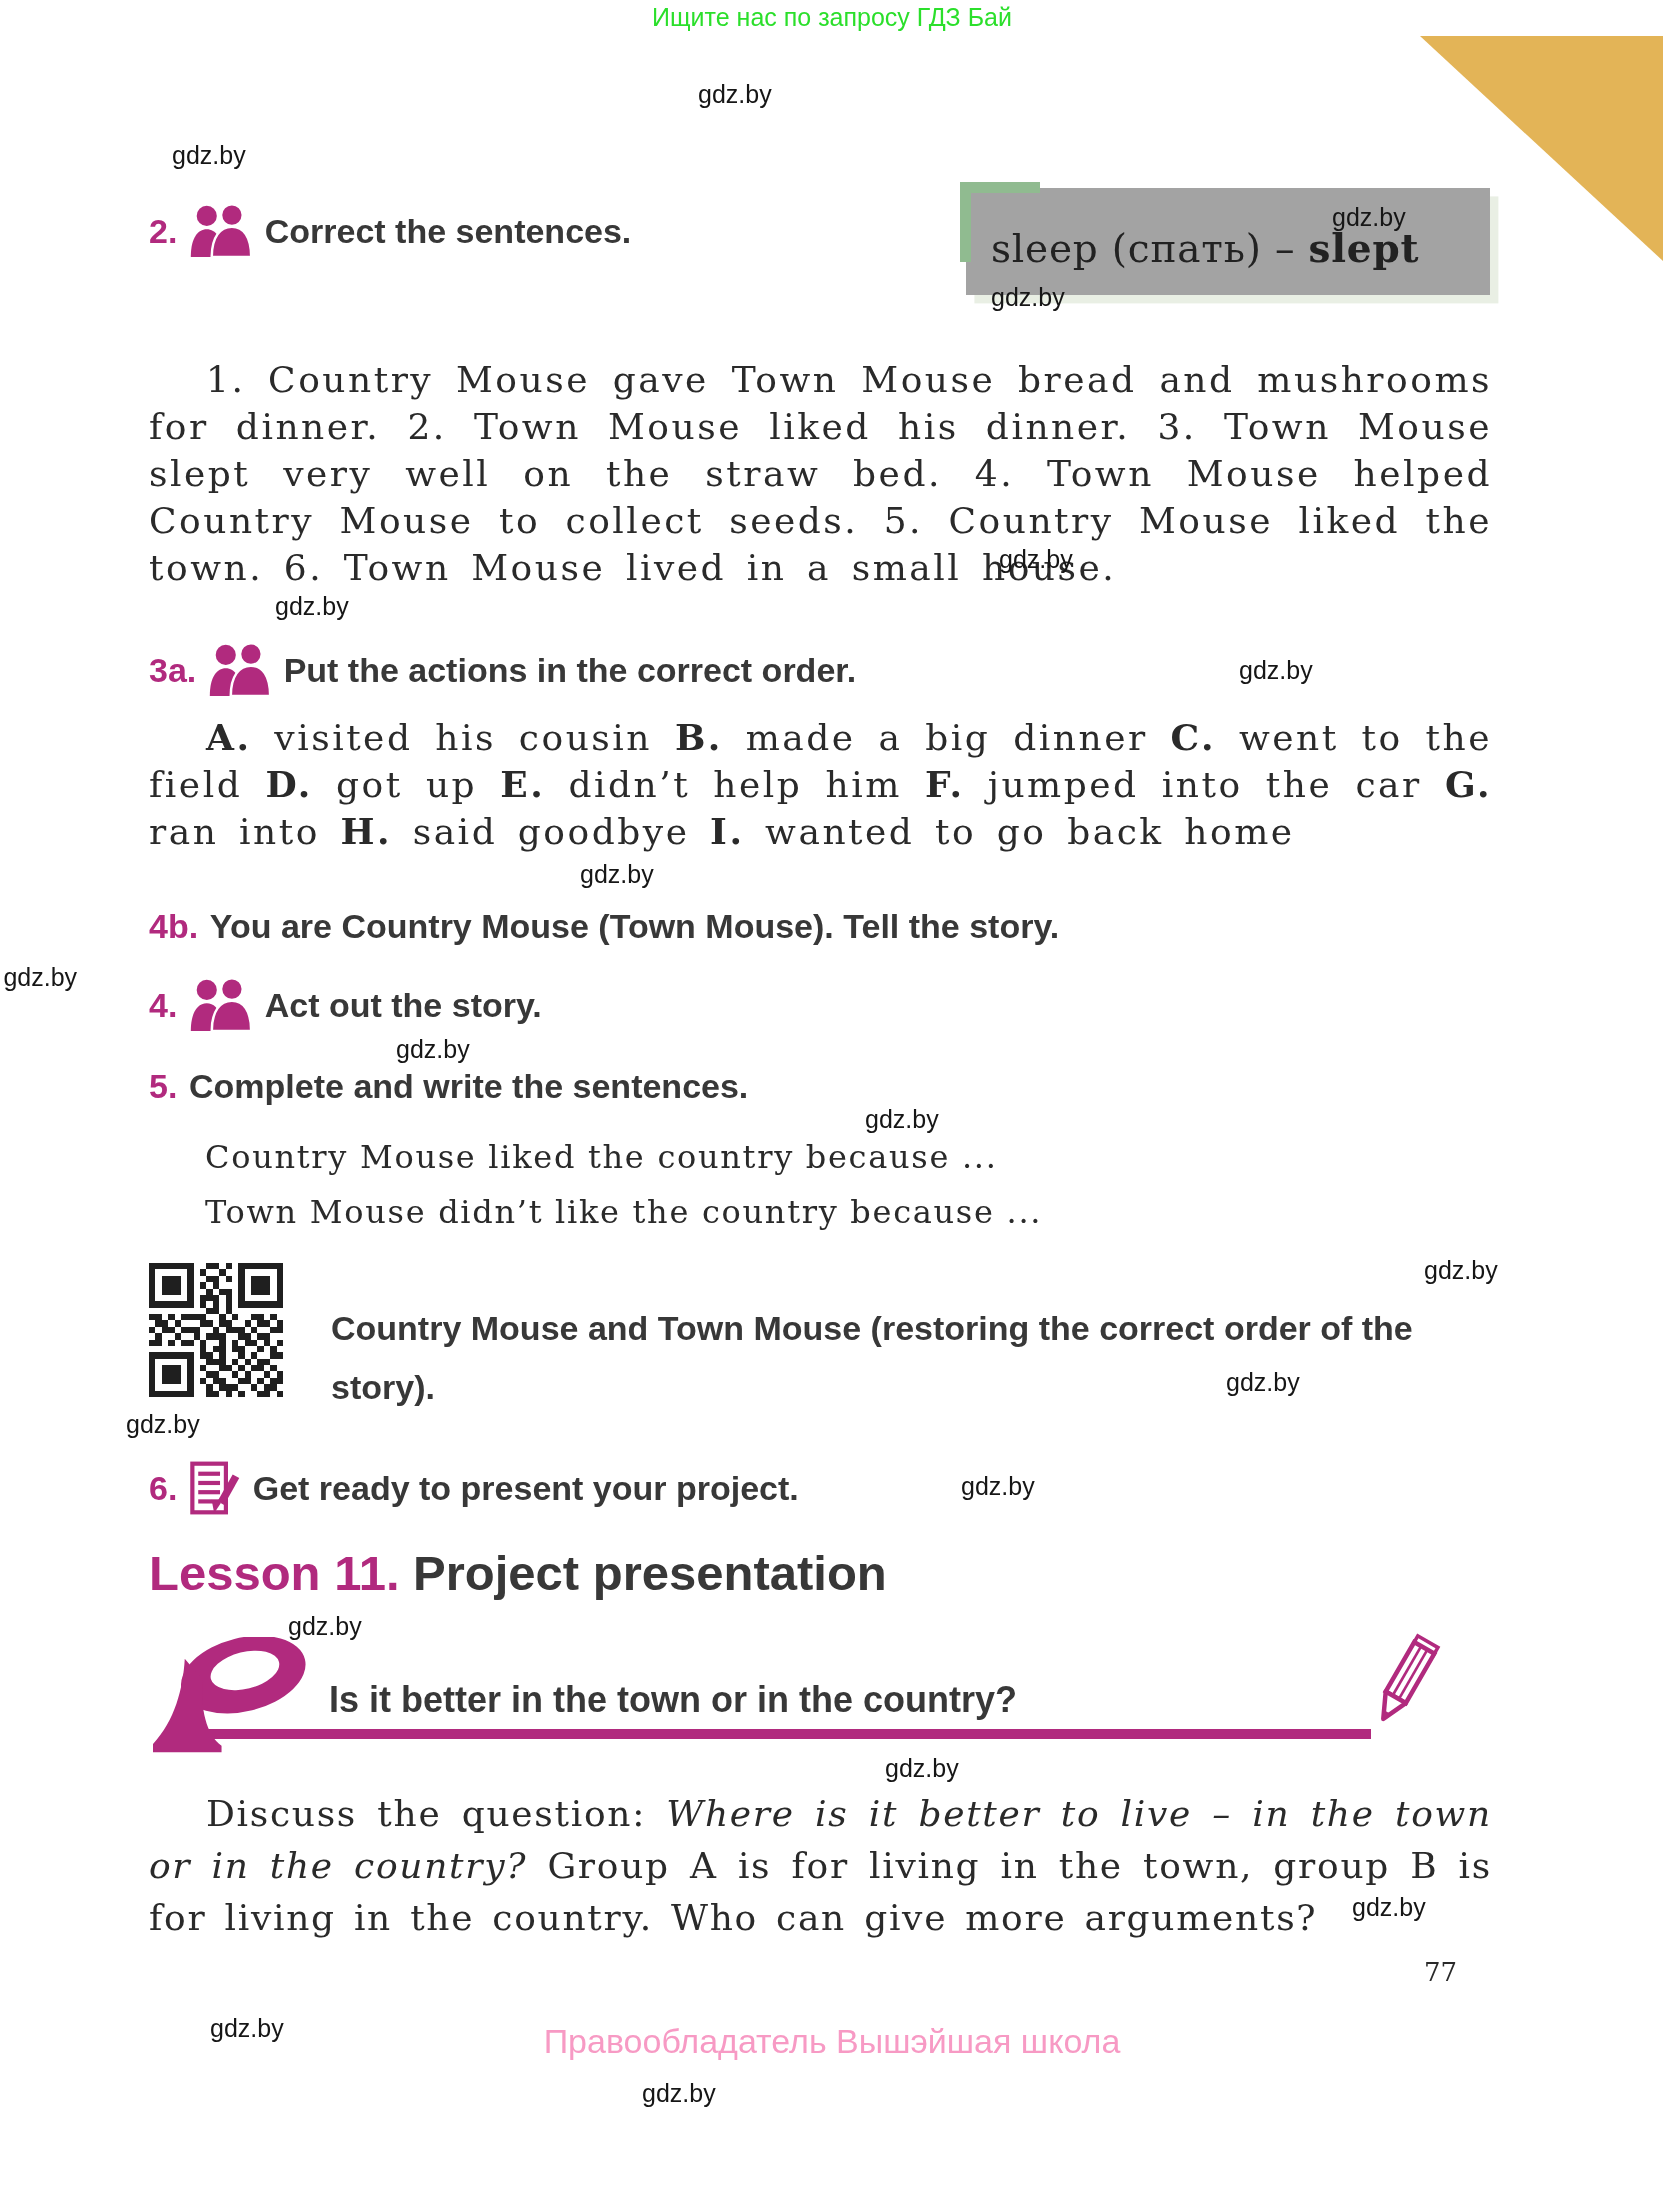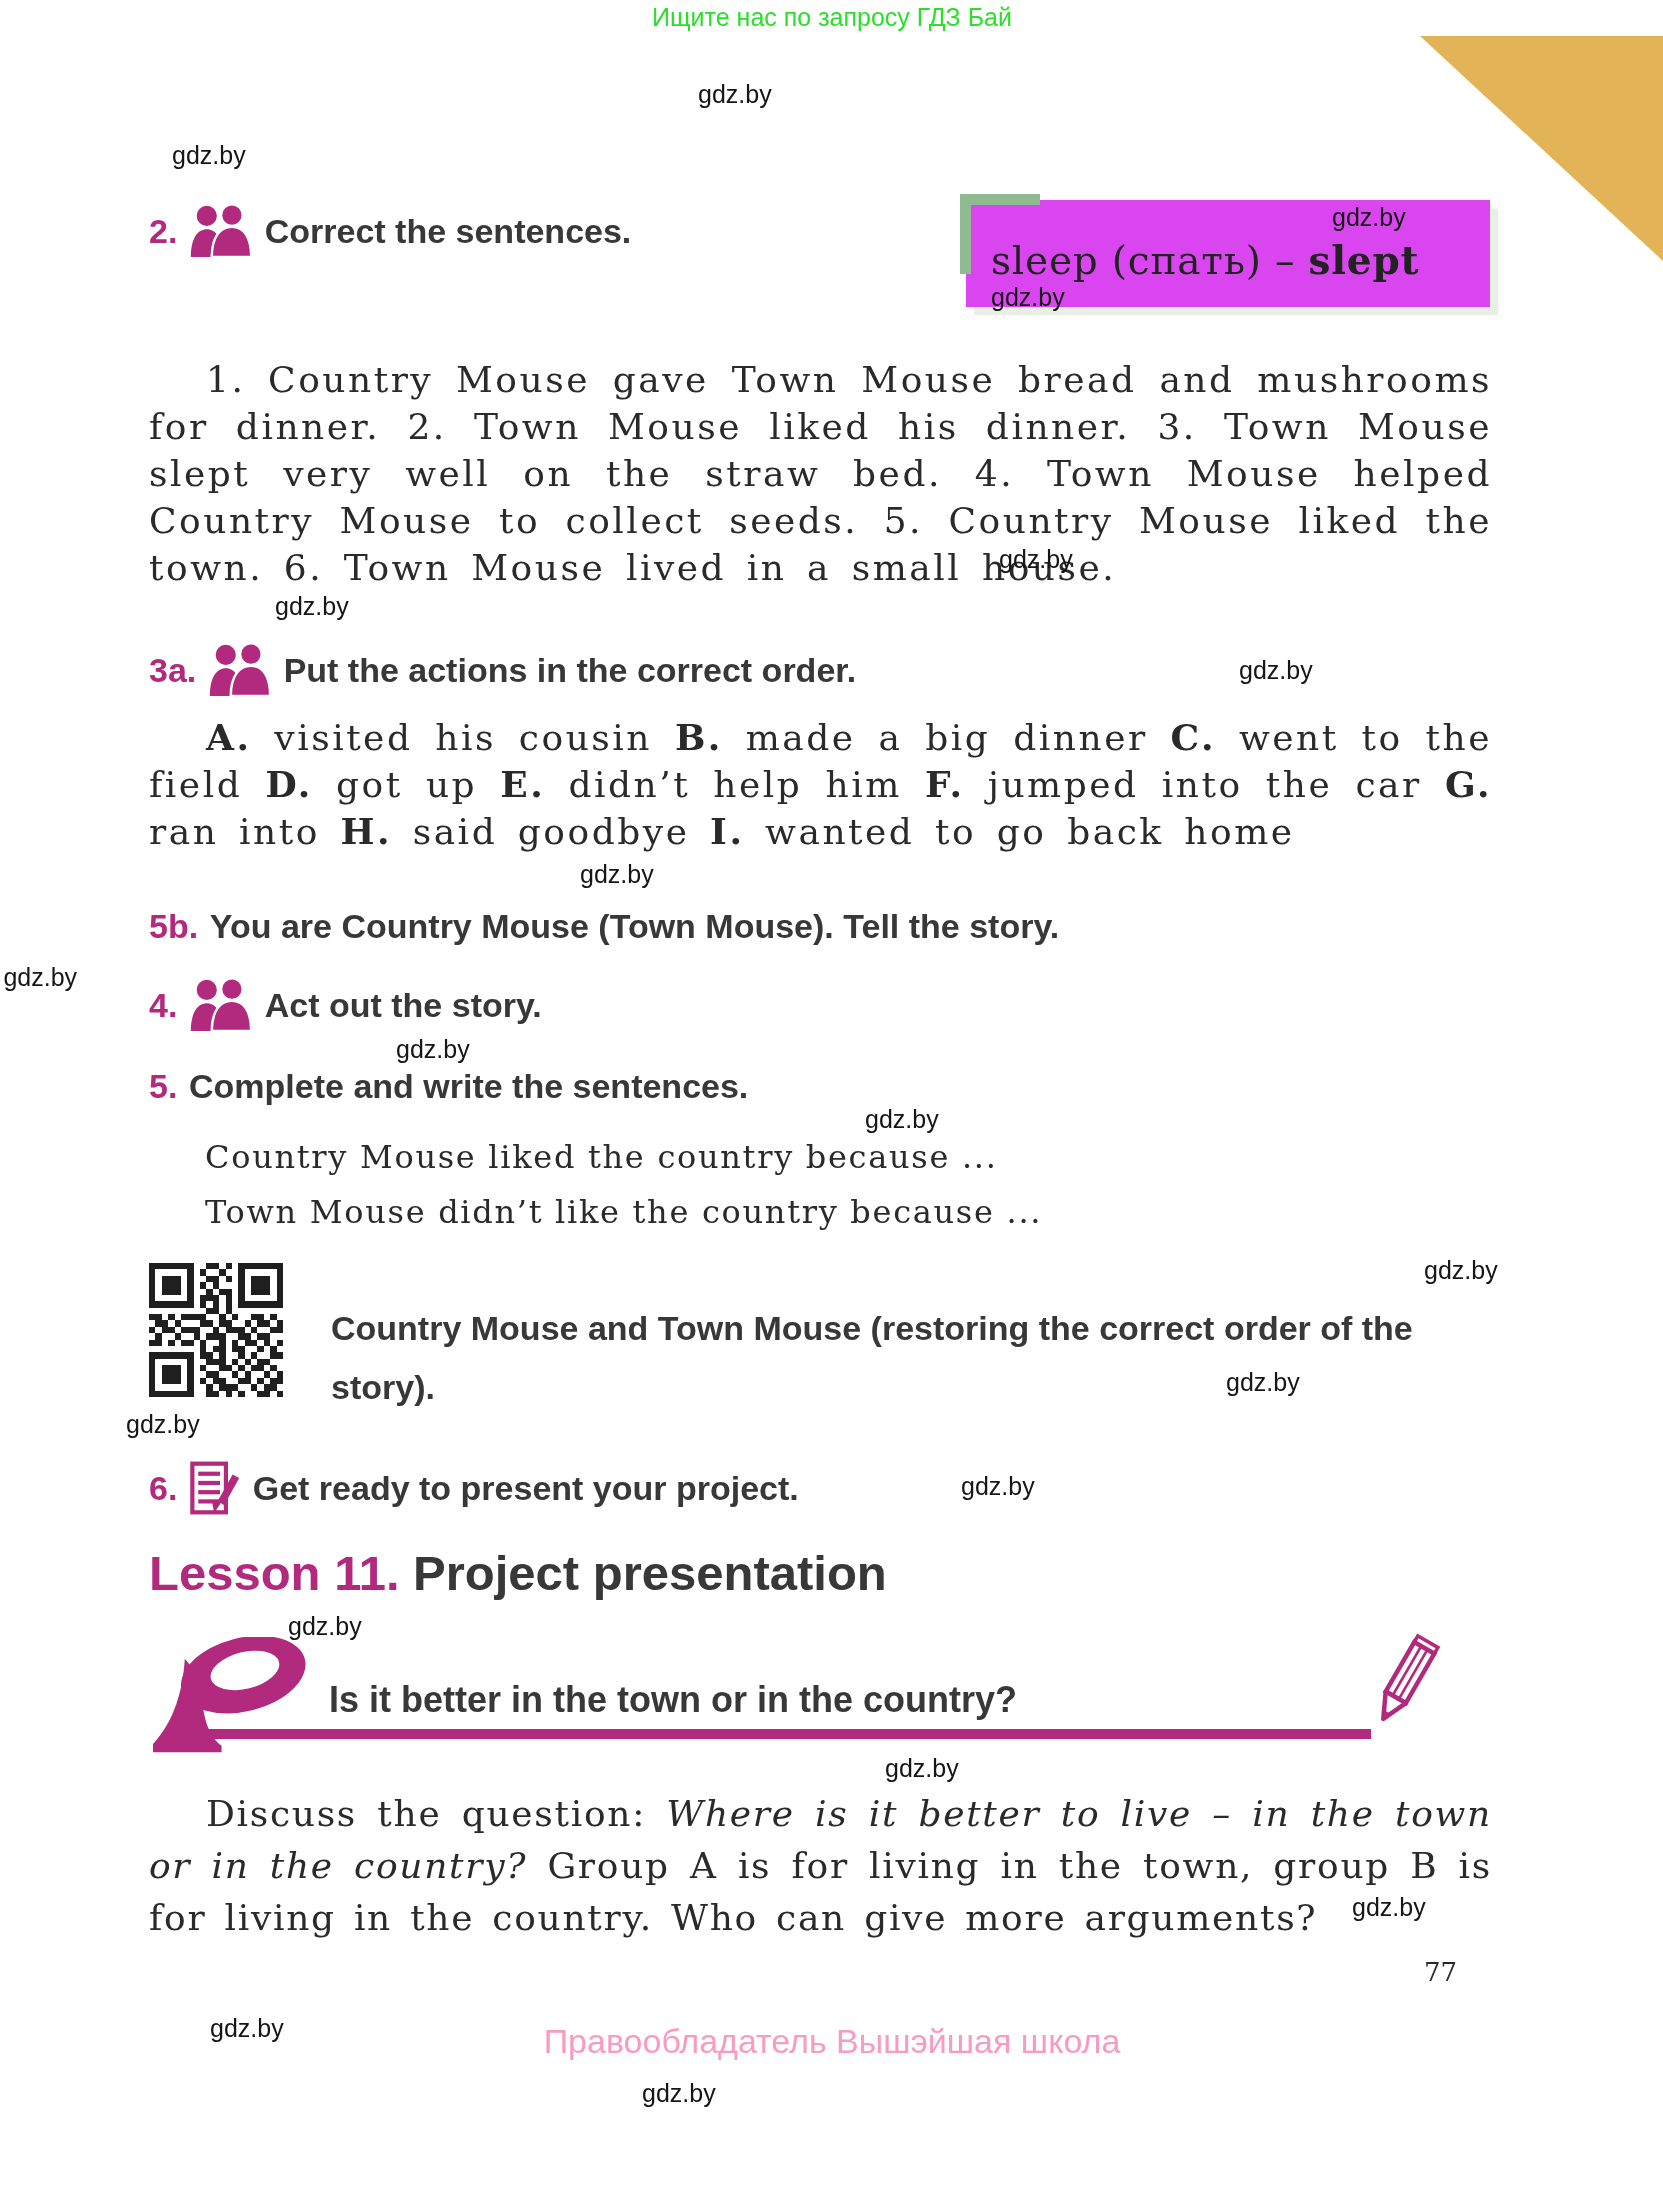--- a/index.html
+++ b/index.html
@@ -26,21 +26,21 @@
   .exlabel{font-family:"Liberation Sans", sans-serif;font-weight:700;font-size:34px;
            color:#383838;white-space:nowrap;}
   .icon{flex:0 0 auto;display:block;}
   
   .body-par{width:1343px;font-size:36px;line-height:47px;text-align:justify;
             text-indent:57px;letter-spacing:2.5px;word-spacing:6.7px;color:#2a2a2a;}
   .complete{font-size:32px;line-height:55px;white-space:pre-line;color:#2a2a2a;letter-spacing:1.7px;}
   .discussion{width:1343px;font-size:36px;line-height:52px;text-align:justify;
             text-indent:57px;letter-spacing:1.7px;word-spacing:5px;color:#2a2a2a;}
   
-  .note{left:966px;top:200px;width:524px;height:107px;background:#d946ef;
+  .note{left:966px;top:188px;width:524px;height:107px;background:#a3a3a3;
         box-shadow:8.4px 8.4px 0 #e9efe4;z-index:1;}
   .note-text{position:absolute;left:25px;top:37px;font-size:39px;letter-spacing:0.8px;
         color:#222;white-space:nowrap;}
   .bracket-h{position:absolute;left:-5.9px;top:-5.9px;width:80px;height:11px;}
   .bracket-v{position:absolute;left:-5.9px;top:-5.9px;width:11px;height:80px;}
   
   .qr{left:149px;top:1263px;width:134px;height:134px;}
   .qr svg{display:block;width:134px;height:134px;shape-rendering:crispEdges;}
   .qrcap{left:323px;top:1299px;width:1086px;font-family:"Liberation Sans", sans-serif;
          font-weight:700;font-size:34px;line-height:59px;color:#383838;margin-left:8px;}
@@ -112,21 +112,21 @@
       <path d="M2 62 C2 40 10 29 21 29 C32 29 40 40 40 62 Z" fill="#b12a7e"></path>
       <circle cx="51" cy="12" r="13" fill="#b12a7e" stroke="#fff" stroke-width="3"></circle>
       <path d="M27 62 C27 38 37 26 51 26 C65 26 74 38 74 62 Z" fill="#b12a7e" stroke="#fff" stroke-width="3"></path>
     </svg>
     <span class="exlabel">Put the actions in the correct order.</span>
   </div>
 
   <div class="abs body-par" style="left:149px;top:714px;"><b>A.</b> visited his cousin <b>B.</b> made a big dinner <b>C.</b> went to the field <b>D.</b> got up <b>E.</b> didn’t help him <b>F.</b> jumped into the car <b>G.</b> ran into <b>H.</b> said goodbye <b>I.</b> wanted to go back home</div>
 
   <div class="abs exrow" style="left:149px;top:907px;">
-    <span class="exnum" style="color:#b12a7e;">5b.</span>
+    <span class="exnum" style="color:#b12a7e;">4b.</span>
     <span class="exlabel">You are Country Mouse (Town Mouse). Tell the story.</span>
   </div>
 
   <div class="abs exrow" style="left:149px;top:979px;">
     <span class="exnum" style="color:#b12a7e;">4.</span>
     <svg class="icon" width="64" height="52" viewBox="0 0 76 62">
       <circle cx="21" cy="13" r="12" fill="#b12a7e"></circle>
       <path d="M2 62 C2 40 10 29 21 29 C32 29 40 40 40 62 Z" fill="#b12a7e"></path>
       <circle cx="51" cy="12" r="13" fill="#b12a7e" stroke="#fff" stroke-width="3"></circle>
       <path d="M27 62 C27 38 37 26 51 26 C65 26 74 38 74 62 Z" fill="#b12a7e" stroke="#fff" stroke-width="3"></path>

